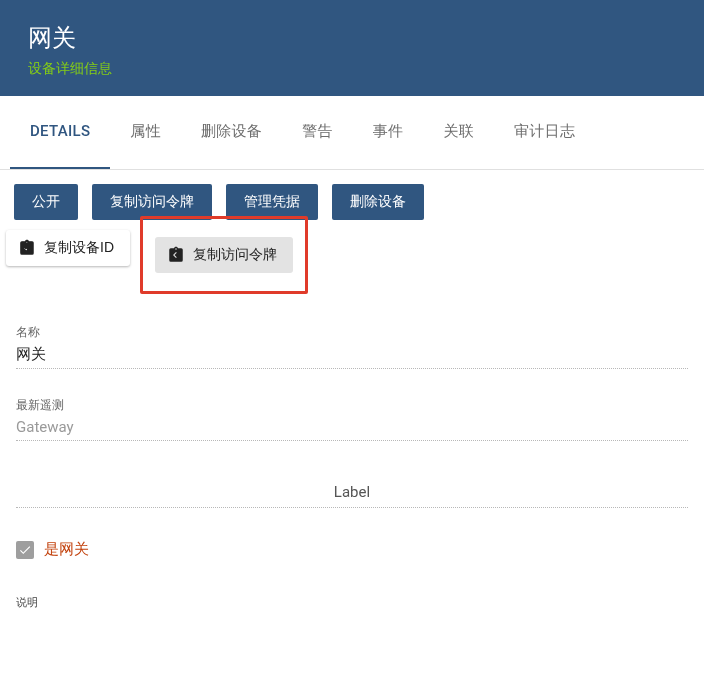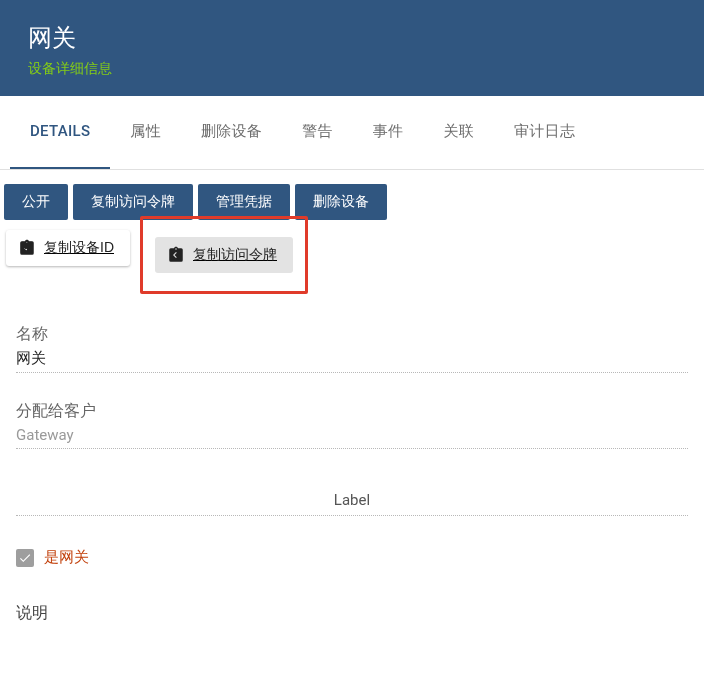--- a/index.html
+++ b/index.html
@@ -43,39 +43,38 @@
       border-bottom: 2px solid transparent;
       letter-spacing: 0.3px;
     }
     .tab.active {
       color: #305680;
       border-bottom: 2px solid #305680;
       font-weight: 500;
     }
     .actions-row {
       display: flex;
-      gap: 5px;
-      padding: 14px 6px 10px 4px;
+      gap: 14px;
+      padding: 14px 6px 10px 14px;
       flex-wrap: wrap;
     }
     .btn-primary {
       background: #305680;
       color: #ffffff;
       border: none;
       padding: 9px 18px;
       font-size: 14px;
       cursor: pointer;
       border-radius: 2px;
     }
     .secondary-actions-row {
       display: flex;
       gap: 10px;
       padding: 0 6px 14px 6px;
       align-items: flex-start;
-      text-decoration: underline;
     }
     .btn-secondary {
       background: #ffffff;
       color: #222222;
       border: none;
       padding: 9px 16px 9px 12px;
       font-size: 14px;
       cursor: pointer;
       border-radius: 3px;
       display: inline-flex;
@@ -101,21 +100,21 @@
       height: 18px;
       display: inline-block;
     }
     .form-area {
       padding: 16px 16px;
     }
     .field {
       margin-bottom: 28px;
     }
     .field-label {
-      font-size: 16px;
+      font-size: 12px;
       color: #666666;
       margin-bottom: 4px;
       display: block;
     }
     .field-value {
       font-size: 15px;
       color: #222222;
       padding-bottom: 4px;
       border-bottom: 1px dotted #b8b8b8;
       min-height: 22px;
@@ -151,21 +150,21 @@
     }
     .checkbox-box svg {
       width: 14px;
       height: 14px;
     }
     .checkbox-label {
       font-size: 15px;
       color: #c2410c;
     }
     .desc-label {
-      font-size: 16px;
+      font-size: 11px;
       color: #444444;
     }
   </style>
 </head>
 <body>
 
 <div class="header">
   <div class="header-title">网关</div>
   <div class="header-subtitle">设备详细信息</div>
 </div>
@@ -209,21 +208,21 @@
   </div>
 </div>
 
 <div class="form-area">
   <div class="field">
     <span class="field-label">名称</span>
     <div class="field-value">网关</div>
   </div>
 
   <div class="field">
-    <span class="field-label">分配给客户</span>
+    <span class="field-label">最新遥测</span>
     <div class="field-value muted">Gateway</div>
   </div>
 
   <div class="field-nolabel">
     <div class="field-value"><span style="color:#555555;">Label</span></div>
   </div>
 
   <div class="checkbox-row">
     <div class="checkbox-box">
       <svg viewBox="0 0 24 24" fill="#ffffff">

